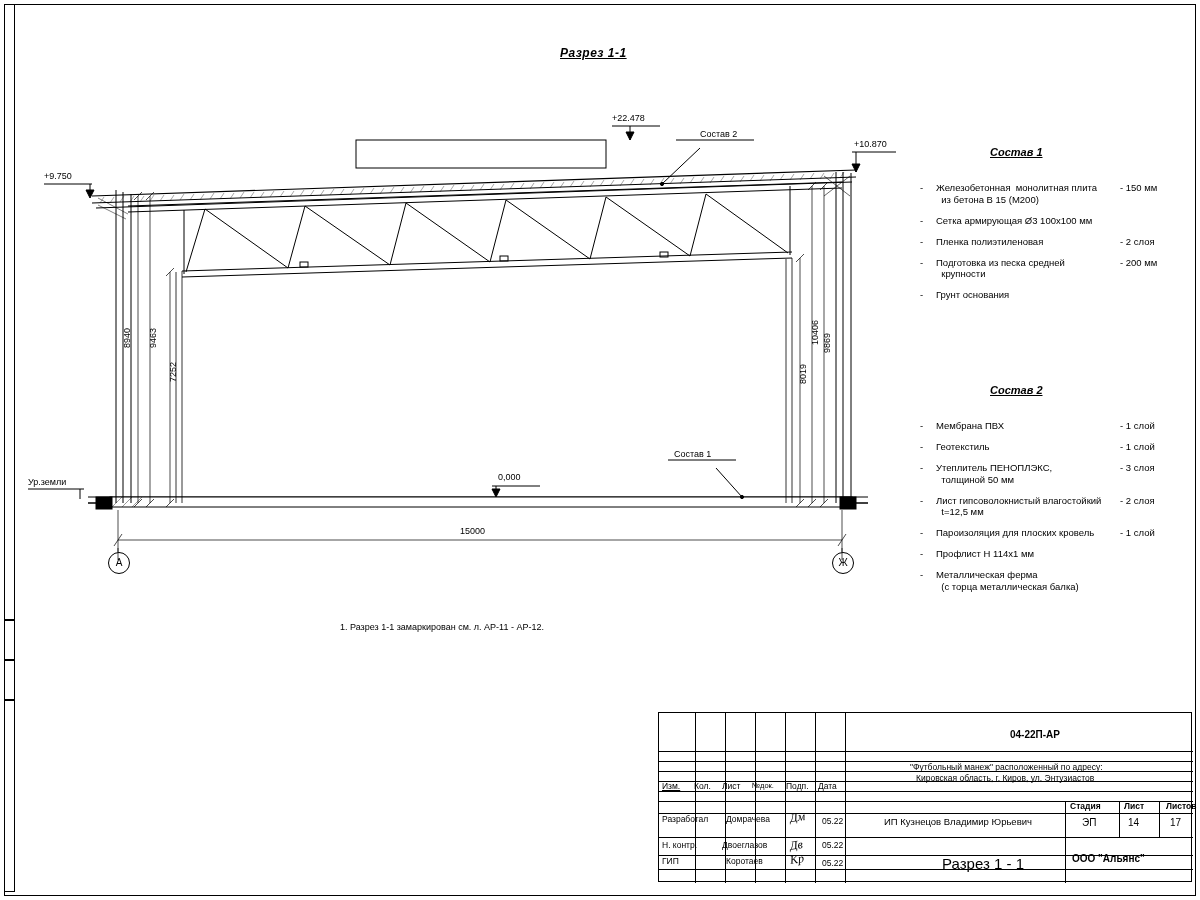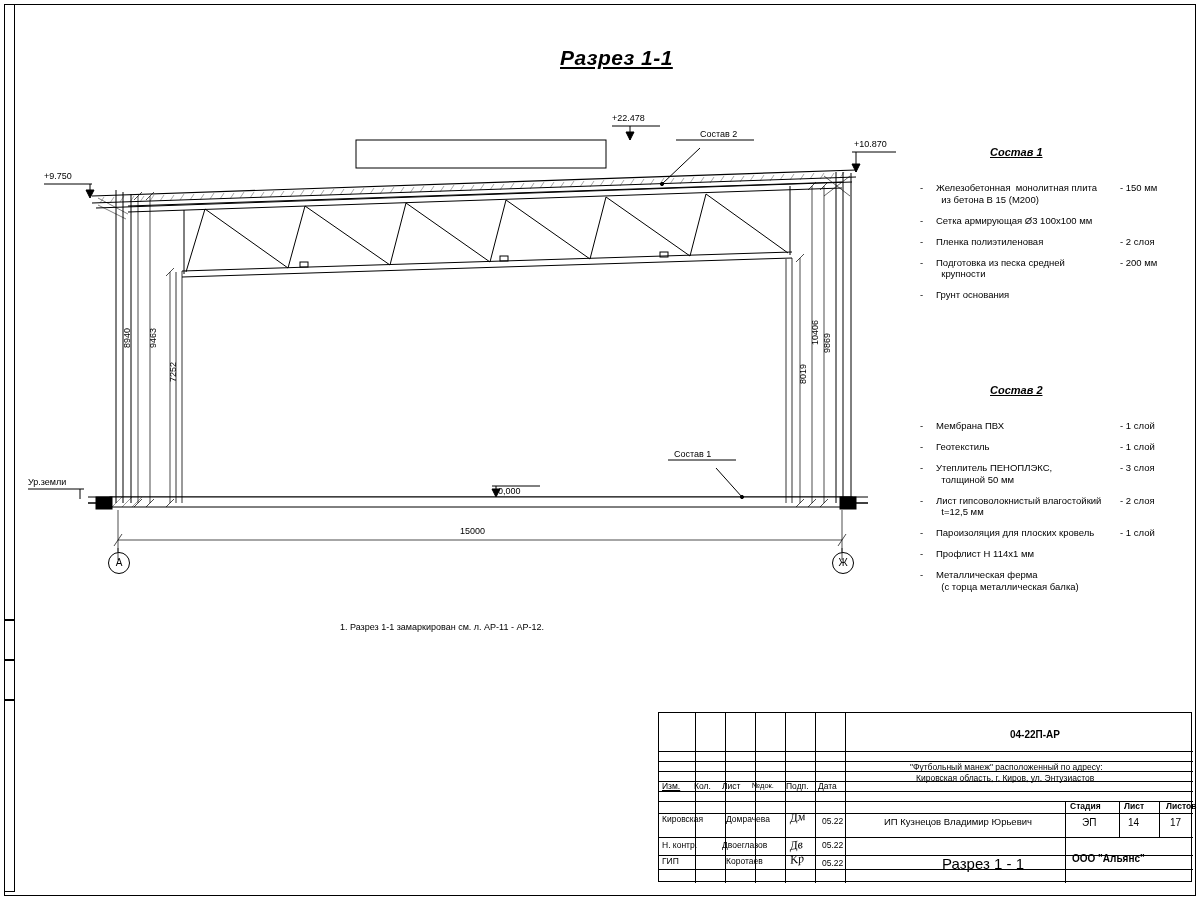--- a/index.html
+++ b/index.html
@@ -25,21 +25,21 @@
     border-left:1px solid #000;
     box-sizing:border-box;
   }
   
   .margin-box{
     position:absolute;left:4px;border:1px solid #000;box-sizing:border-box;width:11px;
   }
   .title{
     position:absolute;
     left:560px;top:46px;
-    font-size:21px;font-style:italic;font-weight:bold;
+    font-size:12px;font-style:italic;font-weight:bold;
     text-decoration:underline;
     letter-spacing:.5px;
   }
   .lbl{position:absolute;font-size:9px;white-space:nowrap;}
   
   .svgwrap{position:absolute;left:0;top:0;width:1200px;height:900px;pointer-events:none;}
   
   .comp-head{
     position:absolute;font-size:11px;font-weight:bold;font-style:italic;
     text-decoration:underline;
@@ -293,21 +293,21 @@
       </g>
 
       <line x1="118" y1="548" x2="118" y2="552" stroke-width="0.7"></line>
       <line x1="842" y1="548" x2="842" y2="552" stroke-width="0.7"></line>
     </g>
   </svg>
 
   <div class="lbl" style="left:612px;top:113px;">+22.478</div>
   <div class="lbl" style="left:854px;top:139px;">+10.870</div>
   <div class="lbl" style="left:44px;top:171px;">+9.750</div>
-  <div class="lbl" style="left:498px;top:486px;">0,000</div>
+  <div class="lbl" style="left:498px;top:472px;">0,000</div>
   <div class="lbl" style="left:28px;top:477px;">Ур.земли</div>
 
   <div class="lbl" style="left:700px;top:129px;">Состав 2</div>
   <div class="lbl" style="left:674px;top:449px;">Состав 1</div>
 
   <div class="lbl" style="left:122px;top:348px;transform:rotate(-90deg);transform-origin:left top;">8940</div>
   <div class="lbl" style="left:148px;top:348px;transform:rotate(-90deg);transform-origin:left top;">9463</div>
   <div class="lbl" style="left:168px;top:382px;transform:rotate(-90deg);transform-origin:left top;">7252</div>
   <div class="lbl" style="left:798px;top:384px;transform:rotate(-90deg);transform-origin:left top;">8019</div>
   <div class="lbl" style="left:810px;top:345px;transform:rotate(-90deg);transform-origin:left top;">10406</div>
@@ -374,21 +374,21 @@
   <div class="tbtxt" style="left:910px;top:762px;">"Футбольный манеж" расположенный по адресу:</div>
   <div class="tbtxt" style="left:916px;top:773px;">Кировская область, г. Киров, ул. Энтузиастов</div>
 
   <div class="tbtxt" style="left:662px;top:781px;text-decoration:underline;">Изм.</div>
   <div class="tbtxt" style="left:694px;top:781px;">Кол.</div>
   <div class="tbtxt" style="left:722px;top:781px;">Лист</div>
   <div class="tbtxt" style="left:752px;top:781px;font-size:7.5px;">№док.</div>
   <div class="tbtxt" style="left:786px;top:781px;">Подп.</div>
   <div class="tbtxt" style="left:818px;top:781px;">Дата</div>
 
-  <div class="tbtxt" style="left:662px;top:814px;">Кировская</div>
+  <div class="tbtxt" style="left:662px;top:814px;">Разработал</div>
   <div class="tbtxt" style="left:726px;top:814px;">Домрачева</div>
   <div class="sig" style="position:absolute;left:790px;top:810px;">Дм</div>
   <div class="tbtxt" style="left:822px;top:816px;">05.22</div>
 
   <div class="tbtxt" style="left:662px;top:840px;">Н. контр.</div>
   <div class="tbtxt" style="left:722px;top:840px;">Двоеглазов</div>
   <div class="sig" style="position:absolute;left:790px;top:838px;">Дв</div>
   <div class="tbtxt" style="left:822px;top:840px;">05.22</div>
 
   <div class="tbtxt" style="left:662px;top:856px;">ГИП</div>

